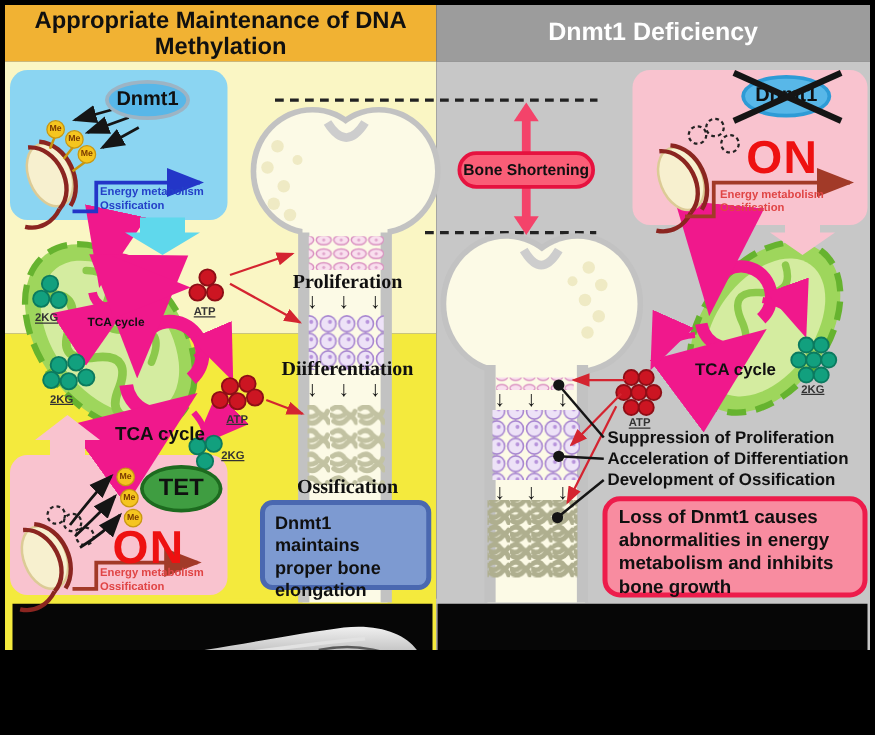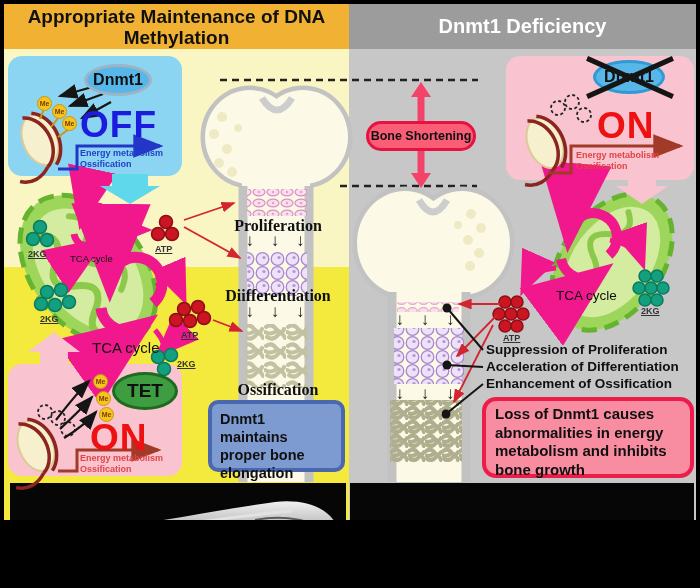--- a/index.html
+++ b/index.html
@@ -39,21 +39,21 @@
   
   .state{font-weight:900;letter-spacing:1px;}
   #off{left:80px;top:104px;font-size:37px;color:#1C1CDE;}
   #on-left{left:90px;top:417px;font-size:37px;color:#EE1111;}
   #on-right{left:597px;top:105px;font-size:37px;color:#EE1111;}
   
   .pw{font-size:9px;font-weight:700;white-space:nowrap;}
   .pw-blue{color:#2440C8;} .pw-red{color:#E04545;}
   
   .met{font-size:9px;font-weight:700;color:#333;text-decoration:underline;}
-  .tca-lab{font-weight:400;color:#101010;white-space:nowrap;}
+  .tca-lab{font-weight:700;color:#101010;white-space:nowrap;}
   
   .me{width:15px;height:15px;border-radius:50%;background:#F5C51F;border:1.5px solid #C99711;
       box-sizing:border-box;display:flex;align-items:center;justify-content:center;
       font-size:7px;font-weight:700;color:#7A3A00;}
   
   .zone{font-weight:800;color:#101010;text-align:center;font-size:16px;white-space:nowrap;font-family:Liberation Serif, serif;}
   .darr{font-weight:900;color:#101010;text-align:center;font-size:17px;letter-spacing:6px;white-space:nowrap;}
   
   #badge{left:366px;top:121px;width:110px;height:30px;background:#FA5E77;border:3px solid #E6123F;
          border-radius:16px;box-sizing:border-box;display:flex;align-items:center;justify-content:center;
@@ -335,21 +335,20 @@
   </svg>
 
   <div class="abs z3 ellipse" id="dnmt1-left">Dnmt1</div>
   <div class="abs z3" id="dnmt1-right-wrap">
     <div class="ellipse" id="dnmt1-right">Dnmt1</div>
     <div class="xbar" style="transform:rotate(24deg);"></div>
     <div class="xbar" style="transform:rotate(-24deg);"></div>
   </div>
   <div class="abs z3 ellipse" id="tet">TET</div>
 
-  <div class="abs z3 state" id="off">OFF</div>
   <div class="abs z3 state" id="on-left">ON</div>
   <div class="abs z3 state" id="on-right">ON</div>
 
   <div class="abs z3 pw pw-blue" style="left:80px;top:148px;">Energy metabolism</div>
   <div class="abs z3 pw pw-blue" style="left:80px;top:159px;">Ossification</div>
   <div class="abs z3 pw pw-red" style="left:80px;top:453px;">Energy metabolism</div>
   <div class="abs z3 pw pw-red" style="left:80px;top:464px;">Ossification</div>
   <div class="abs z3 pw pw-red" style="left:576px;top:150px;">Energy metabolism</div>
   <div class="abs z3 pw pw-red" style="left:576px;top:161px;">Ossification</div>
 
@@ -377,20 +376,20 @@
   <div class="abs z3 darr" style="left:226px;top:302px;width:104px;">↓ ↓ ↓</div>
   <div class="abs z3 zone" style="left:226px;top:381px;width:104px;">Ossification</div>
 
   <div class="abs z3 darr" style="left:388px;top:310px;width:80px;">↓ ↓ ↓</div>
   <div class="abs z3 darr" style="left:388px;top:384px;width:80px;">↓ ↓ ↓</div>
 
   <div class="abs z3" id="badge">Bone Shortening</div>
 
   <div class="abs z3 effect" style="left:486px;top:359px;">Acceleration of Differentiation</div>
   <div class="abs z3 effect" style="left:486px;top:342px;">Suppression of Proliferation</div>
-  <div class="abs z3 effect" style="left:486px;top:376px;">Enhancement of Ossification</div>
+  <div class="abs z3 effect" style="left:486px;top:376px;">Development of Ossification</div>
 
   <div class="abs z3 concl" id="concl-left">Dnmt1 maintains proper bone elongation</div>
   <div class="abs z3 concl" id="concl-right">Loss of Dnmt1 causes abnormalities in energy metabolism and inhibits bone growth</div>
 
   <div class="abs z3 caption" style="left:356px;top:566px;">Bone Shortening</div>
 
 </div>
 
 </body></html>

